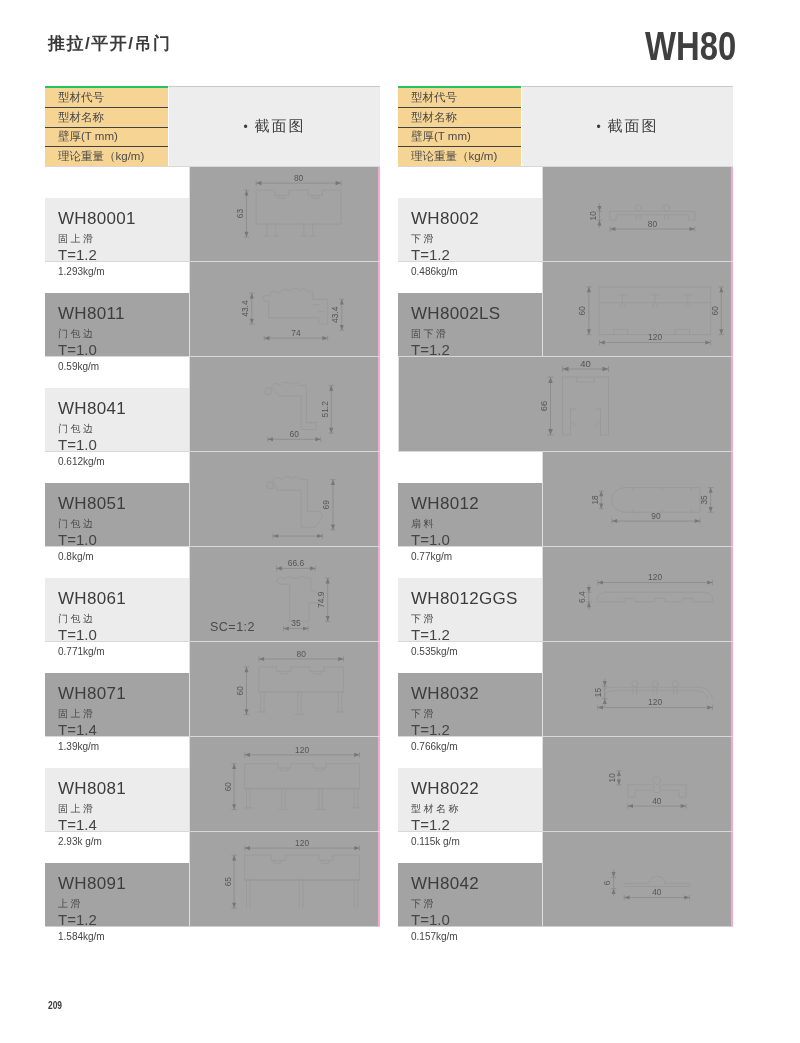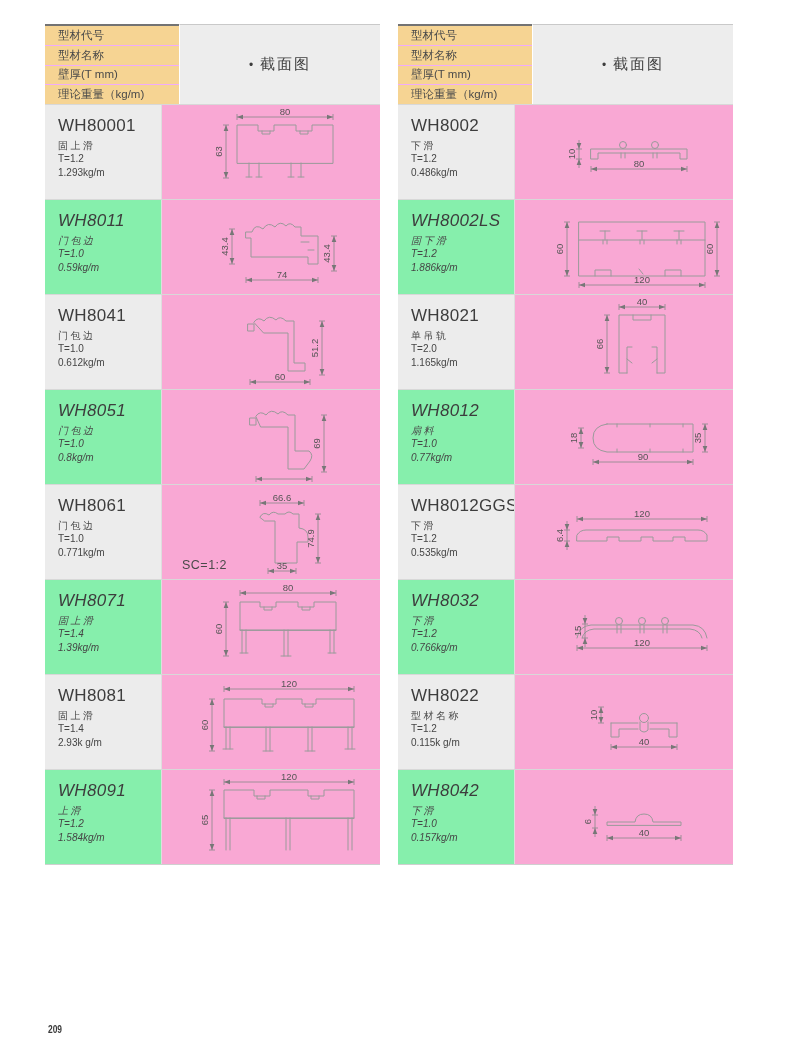--- a/index.html
+++ b/index.html
@@ -8,46 +8,50 @@
   .page { width: 800px; height: 1043px; position: relative; }
 
   header { display: flex; justify-content: space-between; align-items: flex-start; padding: 26px 64px 0 48px; height: 62px; }
   .title-left { font-size: 17px; font-weight: 700; letter-spacing: 1.5px; color: #3a3a3a; padding-top: 6px; }
   .title-right { font-size: 40px; font-weight: 700; color: #3f3f3f; letter-spacing: 0px; transform: scaleX(.82); transform-origin: right top; line-height: 1; }
 
   .tables { display: flex; gap: 18px; padding: 0 0 0 45px; margin-top: 24px; }
   .ptable { width: 335px; }
 
   .thead { display: flex; height: 80px; }
-  .thead-left { width: 134px; display: flex; flex-direction: column; gap: 1px; border-top: 2px solid #737373; background: #f0abfc; }
+  .thead-left { width: 123px; display: flex; flex-direction: column; gap: 1px; border-top: 2px solid #22c55e; background: #404040; }
   .hcell { flex: 1; background: #f6d493; display: flex; align-items: center; padding-left: 13px; font-size: 11.5px; color: #4a4a4a; }
   .thead-right { flex: 1; background: #ededed; border-top: 1px solid #c9c9c9; border-left: 1px solid #fff; display: flex; align-items: center; justify-content: center; font-size: 15px; color: #3d3d3d; letter-spacing: 2px; }
   .thead-right .bullet { font-size: 12px; margin-right: 7px; letter-spacing: 0; }
 
   .trow { display: flex; height: 95px; border-top: 1px solid #d8d8d8; }
   .ptable .rows { border-bottom: 1px solid #cfcfcf; }
-  .info { width: 116px; padding: 11px 6px 24px 13px; display: flex; flex-direction: column; }
+  .info { width: 144px; padding: 11px 6px 24px 13px; display: flex; flex-direction: column; margin-top: 31px; }
   .row-gray  .info { background: #ececec; }
-  .row-yellow .info { background: #86efac; font-style: italic; }
+  .row-yellow .info { background: #a3a3a3; }
   .code { font-size: 17px; color: #3d3d3d; letter-spacing: .3px; }
   .name { font-size: 10px; margin-top: 3px; letter-spacing: 2.5px; color: #4a4a4a; }
-  .thk { margin-top: auto; font-size: 10px; color: #454545; }
+  .thk { margin-top: auto; font-size: 15px; color: #454545; }
   .wt { font-size: 10px; margin-top: 3px; color: #454545; }
-  .diagram { flex: 1; position: relative; background: #f9a8d4; border-left: 1px solid #dedede; border-right: 5px solid #f9a8d4; }
+  .diagram { flex: 1; position: relative; background: #a3a3a3; border-left: 1px solid #dedede; border-right: 2px solid #f9a8d4; }
   .diagram svg { position: absolute; inset: 0; width: 100%; height: 100%; }
   .diagram svg text { font-family: "Liberation Sans", "DejaVu Sans", sans-serif; }
   .note { position: absolute; left: 20px; bottom: 7px; font-size: 12.5px; color: #4a4a4a; letter-spacing: .5px; }
 
   footer { position: absolute; left: 48px; bottom: 30px; }
   .page-number { font-size: 10.5px; font-weight: 700; color: #3a3a3a; transform: scaleX(.8); display: inline-block; transform-origin: left; }
 </style>
 </head>
 <body>
 
 <div class="page">
+  <header>
+    <div class="title-left">推拉/平开/吊门</div>
+    <div class="title-right">WH80</div>
+  </header>
 
   <main class="tables">
   <div class="ptable">
     <div class="thead">
       <div class="thead-left">
         <div class="hcell">型材代号</div>
         <div class="hcell">型材名称</div>
         <div class="hcell">壁厚(T mm)</div>
         <div class="hcell">理论重量（kg/m)</div>
       </div>
@@ -395,26 +399,20 @@
                   <path d="M190,85 l-6,-2.3 v4.6 z" fill="#777"></path>
                   <line x1="64" y1="82" x2="64" y2="88" stroke="#888" stroke-width="0.8"></line>
                   <line x1="190" y1="82" x2="190" y2="88" stroke="#888" stroke-width="0.8"></line>
                   <text x="127" y="82.5" text-anchor="middle" font-size="9.5" fill="#555">120</text>
                 </svg></span>
       <div class="note"></div>
     </div>
   </div>
 
   <div class="trow row-gray">
-    <div class="info">
-      <div class="code">WH8021</div>
-      <div class="name">单吊轨</div>
-      <div class="thk">T=2.0</div>
-      <div class="wt">1.165kg/m</div>
-    </div>
     <div class="diagram">
       <span class="svg-host"><svg viewBox="0 0 213 94" preserveAspectRatio="xMidYMid meet">
                   <g fill="none" stroke="#9a9a9a" stroke-width="1" stroke-linejoin="round" stroke-linecap="round">
                     <path d="M112,78 H104 V20 H150 V78 H142"></path>
                     <path d="M118,20 v5 h18 v-5"></path>
                     <path d="M112,78 V52 h5 M142,78 V52 h-5"></path>
                     <path d="M112,64 l5,4 M142,64 l-5,4"></path>
                   </g>
                   <line x1="104" y1="12" x2="150" y2="12" stroke="#888" stroke-width="0.8"></line>
                   <path d="M104,12 l6,-2.3 v4.6 z" fill="#777"></path>

